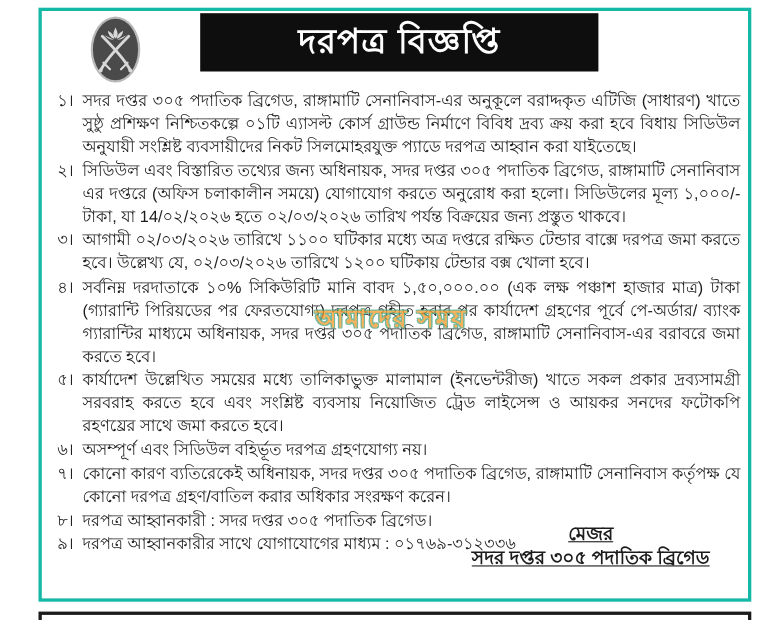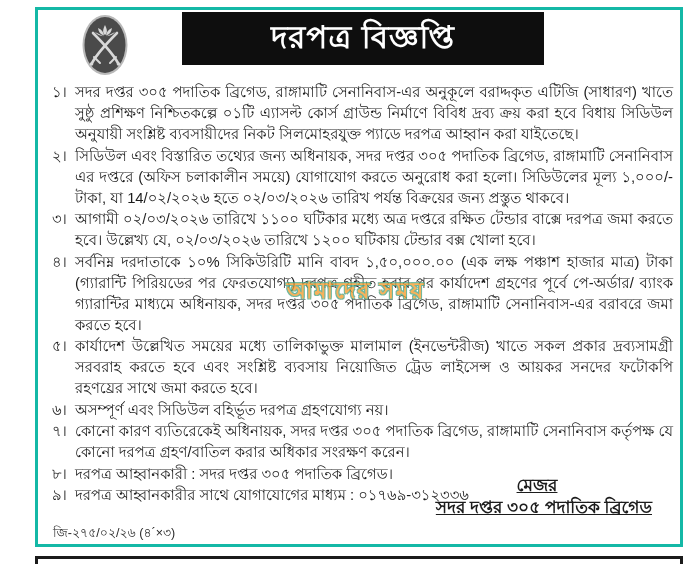--- a/index.html
+++ b/index.html
@@ -41,21 +41,21 @@
     font-size:22px;font-weight:bold;white-space:nowrap;
     color:#f59d2f;opacity:0.78;letter-spacing:2px;
     text-shadow:-1px -1px 0 #49a483, 1px -1px 0 #49a483, -1px 1px 0 #49a483, 1px 1px 0 #49a483;
     pointer-events:none;
   }
   .sig-block{
     position:absolute;right:28px;top:465px;width:230px;text-align:center;text-decoration:underline;
   }
   .sig-line-0{font-size:17px;font-weight:bold;line-height:21px;}
   .sig-line-1{font-size:15px;line-height:20px;}
-  .sig-line-2{font-size:17px;font-weight:bold;line-height:23px;text-align:right;}
+  .sig-line-2{font-size:17px;font-weight:bold;line-height:23px;}
   .ref-ispr{
     position:absolute;left:15px;top:474px;font-size:12.5px;color:#2a2a2a;
   }
   .ref-press{
     position:absolute;left:15px;top:514px;font-size:12.5px;color:#2a2a2a;
   }
   .next-box{
     position:absolute;left:35px;top:556px;width:648px;height:30px;
     box-sizing:border-box;border:3px solid #1b1b1b;background:#fff;
   }
@@ -128,17 +128,16 @@
     </div>
   </div>
 
   <div class="watermark">আমাদের সময়</div>
 
   <div class="sig-block">
     <div class="sig-line-0">মেজর</div>
     <div class="sig-line-2">সদর দপ্তর ৩০৫ পদাতিক ব্রিগেড</div>
   </div>
 
-  <div class="ref-press">জি-২৭৫/০২/২৬ (৪´×৩)</div>
 
 </div>
 
 <div class="next-box"></div>
 
 </body></html>

